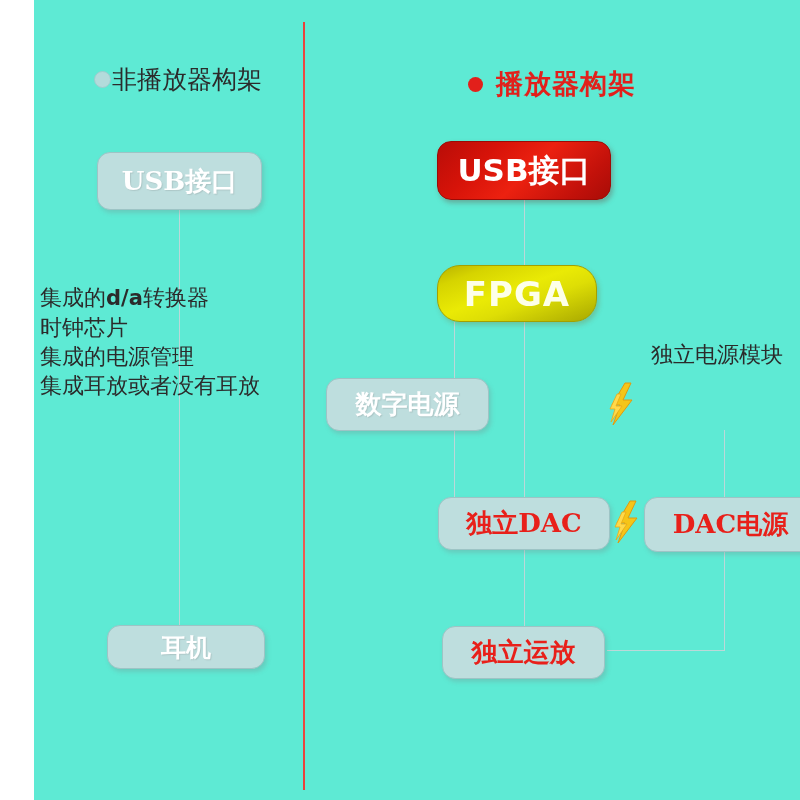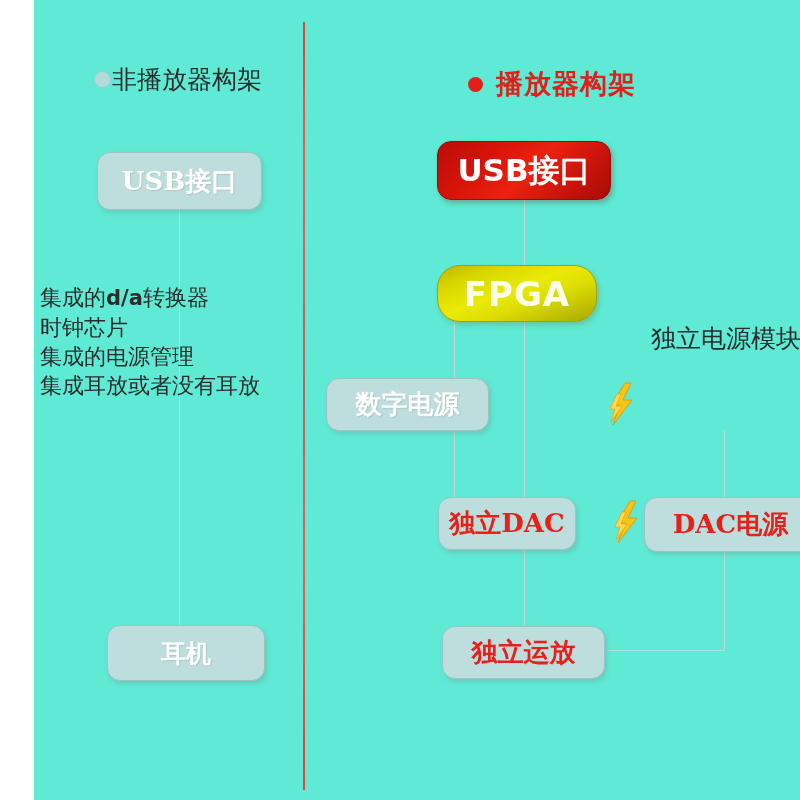--- a/index.html
+++ b/index.html
@@ -172,21 +172,21 @@
     <span class="label-white" style="font-size:26px;">USB接口</span>
   </div>
 
   <div class="spec-list">
     <div><span>集成的</span><span class="mono-inline">d/a</span><span>转换器</span></div>
     <div>时钟芯片</div>
     <div>集成的电源管理</div>
     <div>集成耳放或者没有耳放</div>
   </div>
 
-  <div class="box box-teal" style="left:73px; top:625px; width:158px; height:56px;">
+  <div class="box box-teal" style="left:73px; top:625px; width:158px; height:44px;">
     <span class="label-white" style="font-size:25px;">耳机</span>
   </div>
 
   <div class="sec-head" style="left:434px; top:66px;">
     <span class="bullet-dot bullet-red"></span>
     <span class="head-text-right">播放器构架</span>
   </div>
 
   <div class="line v" style="left:490px; top:200px; height:66px;"></div>
 
@@ -204,35 +204,35 @@
   <div class="line h" style="left:573px; top:650px; width:118px;"></div>
 
   <div class="box box-red" style="left:403px; top:141px; width:174px; height:59px;">
     <span class="label-usb">USB接口</span>
   </div>
 
   <div class="box box-yellow" style="left:403px; top:265px; width:160px; height:57px;">
     <span class="label-fpga">FPGA</span>
   </div>
 
-  <div class="free-text" style="left:617px; top:322px; font-size:25px;font-family:Liberation Mono, monospace;">独立电源模块</div>
+  <div class="free-text" style="left:617px; top:340px; font-size:22px;font-family:Liberation Mono, monospace;">独立电源模块</div>
 
   <div class="box box-teal" style="left:292px; top:378px; width:163px; height:53px;">
     <span class="label-white" style="font-size:26px;">数字电源</span>
   </div>
 
   <div class="bolt" style="left:573px; top:382px;">
     <svg viewBox="0 0 30 44" width="30" height="44">
       <polygon points="18,1 5,23 13,23 6,43 25,18 16,18 24,1" fill="#f5c518" stroke="#e09a10" stroke-width="1"></polygon>
       <polygon points="10,12 3,27 8,27 4,40 15,24 9,24 14,12" fill="#ffd94a" stroke="#e8a818" stroke-width="0.8"></polygon>
     </svg>
   </div>
 
 
-  <div class="box box-teal" style="left:404px; top:497px; width:138px; height:53px;text-align:right;">
+  <div class="box box-teal" style="left:404px; top:497px; width:172px; height:53px;text-align:right;">
     <span class="label-red" style="font-size:26px;">独立DAC</span>
   </div>
 
   <div class="bolt" style="left:578px; top:500px;">
     <svg viewBox="0 0 30 44" width="30" height="44">
       <polygon points="18,1 5,23 13,23 6,43 25,18 16,18 24,1" fill="#f5c518" stroke="#e09a10" stroke-width="1"></polygon>
       <polygon points="10,12 3,27 8,27 4,40 15,24 9,24 14,12" fill="#ffd94a" stroke="#e8a818" stroke-width="0.8"></polygon>
     </svg>
   </div>
 

